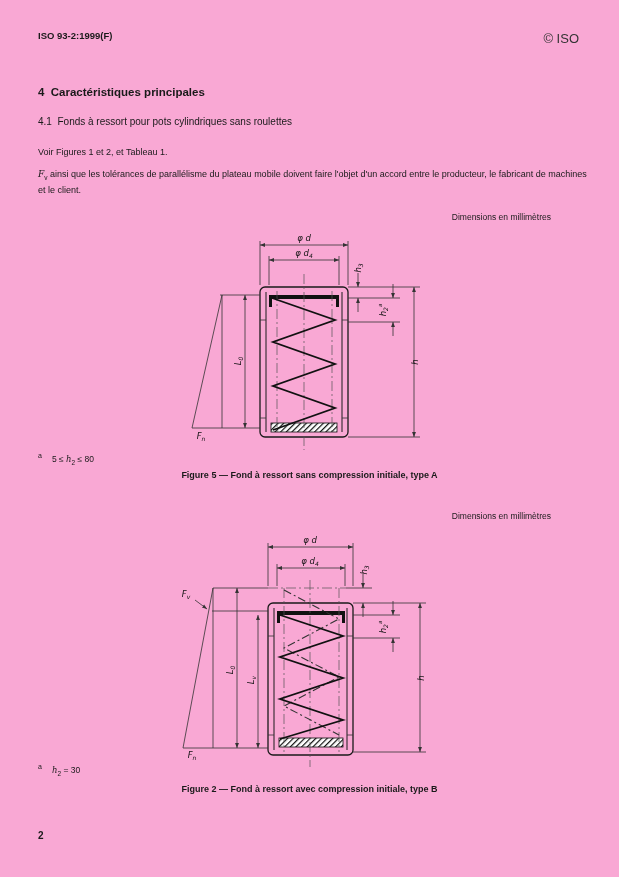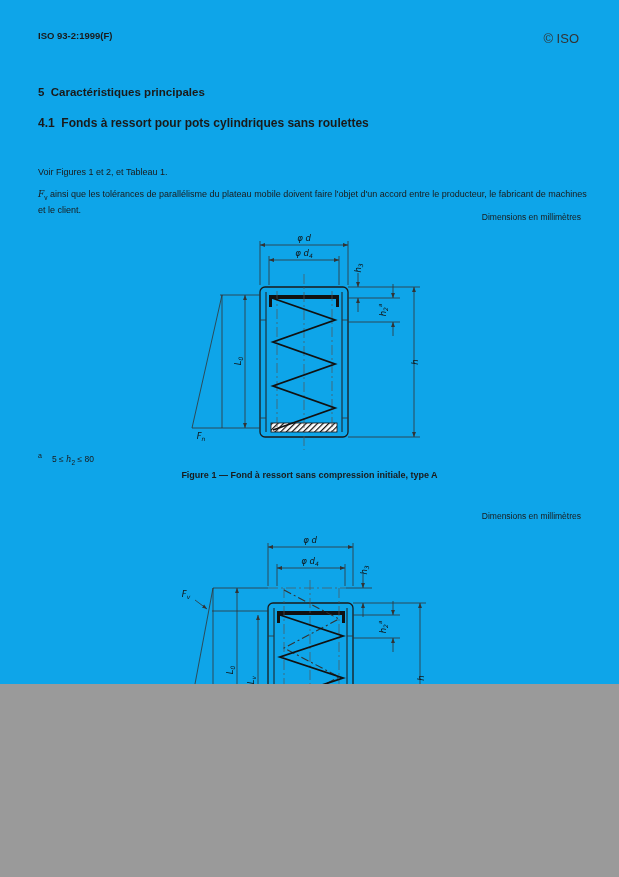--- a/index.html
+++ b/index.html
@@ -1,26 +1,26 @@
 <!DOCTYPE html>
 <html><head>
 <meta charset="utf-8">
 <style>
   html,body{margin:0;padding:0;background:#9a9a9a;}
-  .page{position:relative;width:619px;height:684px;background:#0ea5e9;
+  .page{position:relative;width:619px;height:877px;background:#f9a8d4;
         font-family:"Liberation Sans",sans-serif;color:#1a1a1a;overflow:hidden;}
   .abs{position:absolute;}
   .hdr-l{left:38px;top:30px;font-weight:bold;font-size:9.5px;}
   .hdr-r{right:40px;top:31px;font-size:13px;color:#333;}
   .h1{left:38px;top:86px;font-weight:bold;font-size:11.5px;white-space:pre-wrap;}
-  .h2{left:38px;top:116px;font-weight:bold;font-size:12px;white-space:pre-wrap;}
-  .body-text{font-size:9px;line-height:13px;margin-top:20px;}
+  .h2{left:38px;top:116px;font-weight:normal;font-size:10px;white-space:pre-wrap;}
+  .body-text{font-size:9px;line-height:13px;}
   .p1{left:38px;top:146px;}
   .p2{left:38px;top:168px;width:552px;}
-  .dimnote{right:38px;font-size:8.5px;padding-left:36px;}
+  .dimnote{right:68px;font-size:8.5px;padding-left:36px;}
   .n1{top:212px;}
   .n2{top:511px;}
   .fig1{left:150px;top:228px;}
   .fig2{left:150px;top:530px;}
   .footnote{left:38px;font-size:8.5px;}
   .f1{top:452px;}
   .f2{top:763px;}
   .fnm{font-size:7px;margin-right:10px;}
   .mv{font-style:italic;font-family:"DejaVu Serif",serif;}
   sub{font-size:6.5px;}
@@ -42,21 +42,21 @@
   .sp{font-size:5.5px;}
 </style>
 </head>
 <body>
 
 <div class="page">
 
   <div class="abs hdr-l">ISO 93-2:1999(F)</div>
   <div class="abs hdr-r">© ISO</div>
 
-  <div class="abs h1">5  Caractéristiques principales</div>
+  <div class="abs h1">4  Caractéristiques principales</div>
   <div class="abs h2">4.1  Fonds à ressort pour pots cylindriques sans roulettes</div>
 
   <div class="abs body-text p1">Voir Figures 1 et 2, et Tableau 1.</div>
 
   <div class="abs body-text p2"><span class="mv">F</span><sub>v</sub><span> ainsi que les tolérances de parallélisme du plateau mobile doivent faire l'objet d'un accord entre le producteur, le fabricant de machines et le client.</span></div>
 
   <div class="abs dimnote n1">Dimensions en millimètres</div>
 
   <svg class="abs fig1" width="300" height="230" viewBox="0 0 300 230">
     <defs>
@@ -117,21 +117,21 @@
     <text class="dl" x="154" y="28" text-anchor="middle"><tspan>φ d</tspan><tspan class="sb" dy="2">4</tspan></text>
     <text class="dl" x="211" y="40" text-anchor="middle" transform="rotate(-90 211 40)"><tspan>h</tspan><tspan class="sb" dy="2">3</tspan></text>
     <text class="dl" x="236" y="82" text-anchor="middle" transform="rotate(-90 236 82)"><tspan>h</tspan><tspan class="sb" dy="2">2</tspan><tspan class="sp" dy="-6">a</tspan></text>
     <text class="dl" x="91" y="133" text-anchor="middle" transform="rotate(-90 91 133)"><tspan>L</tspan><tspan class="sb" dy="2">0</tspan></text>
     <text class="dl" x="268" y="134" text-anchor="middle" transform="rotate(-90 268 134)"><tspan>h</tspan></text>
     <text class="dl" x="51" y="211" text-anchor="middle"><tspan>F</tspan><tspan class="sb" dy="2">n</tspan></text>
   </svg>
 
   <div class="abs footnote f1"><sup class="fnm">a</sup><span><span>5 ≤ </span><span class="mv">h</span><sub>2</sub><span> ≤ 80</span></span></div>
 
-  <div class="abs caption c1">Figure 1 — Fond à ressort sans compression initiale, type A</div>
+  <div class="abs caption c1">Figure 5 — Fond à ressort sans compression initiale, type A</div>
 
   <div class="abs dimnote n2">Dimensions en millimètres</div>
 
   <svg class="abs fig2" width="300" height="240" viewBox="0 0 300 240">
     <defs>
       <marker id="ar2" viewBox="0 0 10 10" refX="9" refY="5" markerWidth="7" markerHeight="7" orient="auto-start-reverse">
         <path d="M0,1.5 L9,5 L0,8.5 z" fill="#333"></path>
       </marker>
       <pattern id="hp2" width="4" height="4" patternUnits="userSpaceOnUse" patternTransform="rotate(45)">
         <rect width="4" height="4" fill="#fff"></rect>
@@ -197,16 +197,17 @@
     <text class="dl" x="236" y="97" text-anchor="middle" transform="rotate(-90 236 97)"><tspan>h</tspan><tspan class="sb" dy="2">2</tspan><tspan class="sp" dy="-6">a</tspan></text>
     <text class="dl" x="83" y="140" text-anchor="middle" transform="rotate(-90 83 140)"><tspan>L</tspan><tspan class="sb" dy="2">0</tspan></text>
     <text class="dl" x="104" y="150" text-anchor="middle" transform="rotate(-90 104 150)"><tspan>L</tspan><tspan class="sb" dy="2">v</tspan></text>
     <text class="dl" x="274" y="148" text-anchor="middle" transform="rotate(-90 274 148)"><tspan>h</tspan></text>
     <text class="dl" x="36" y="67" text-anchor="middle"><tspan>F</tspan><tspan class="sb" dy="2">v</tspan></text>
     <text class="dl" x="42" y="228" text-anchor="middle"><tspan>F</tspan><tspan class="sb" dy="2">n</tspan></text>
   </svg>
 
   <div class="abs footnote f2"><sup class="fnm">a</sup><span><span></span><span class="mv">h</span><sub>2</sub><span> = 30</span></span></div>
 
+  <div class="abs caption c2">Figure 2 — Fond à ressort avec compression initiale, type B</div>
 
   <div class="abs pagenum">2</div>
 
 </div>
 
 </body></html>

